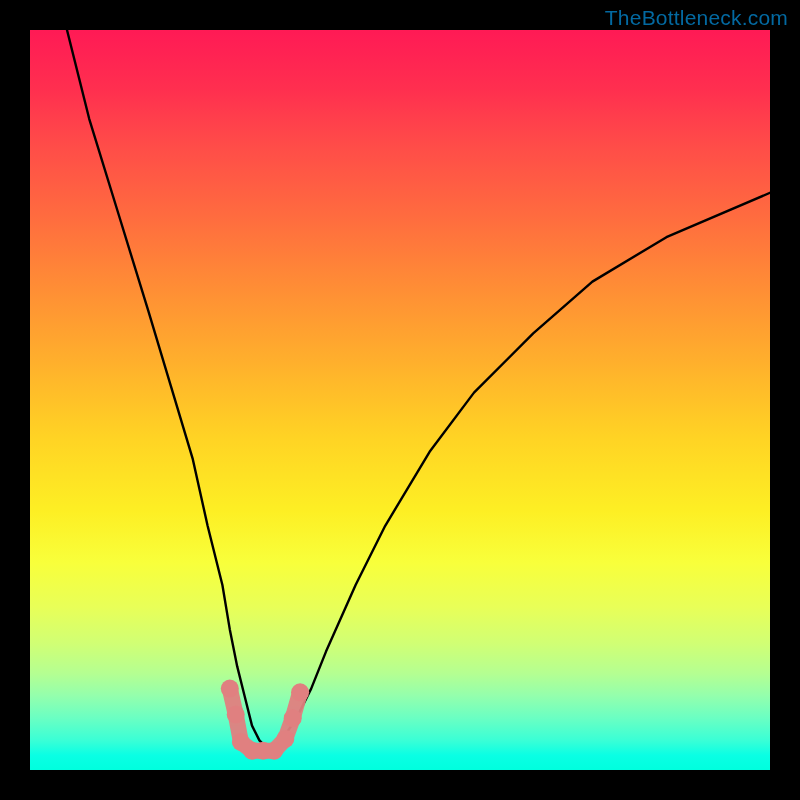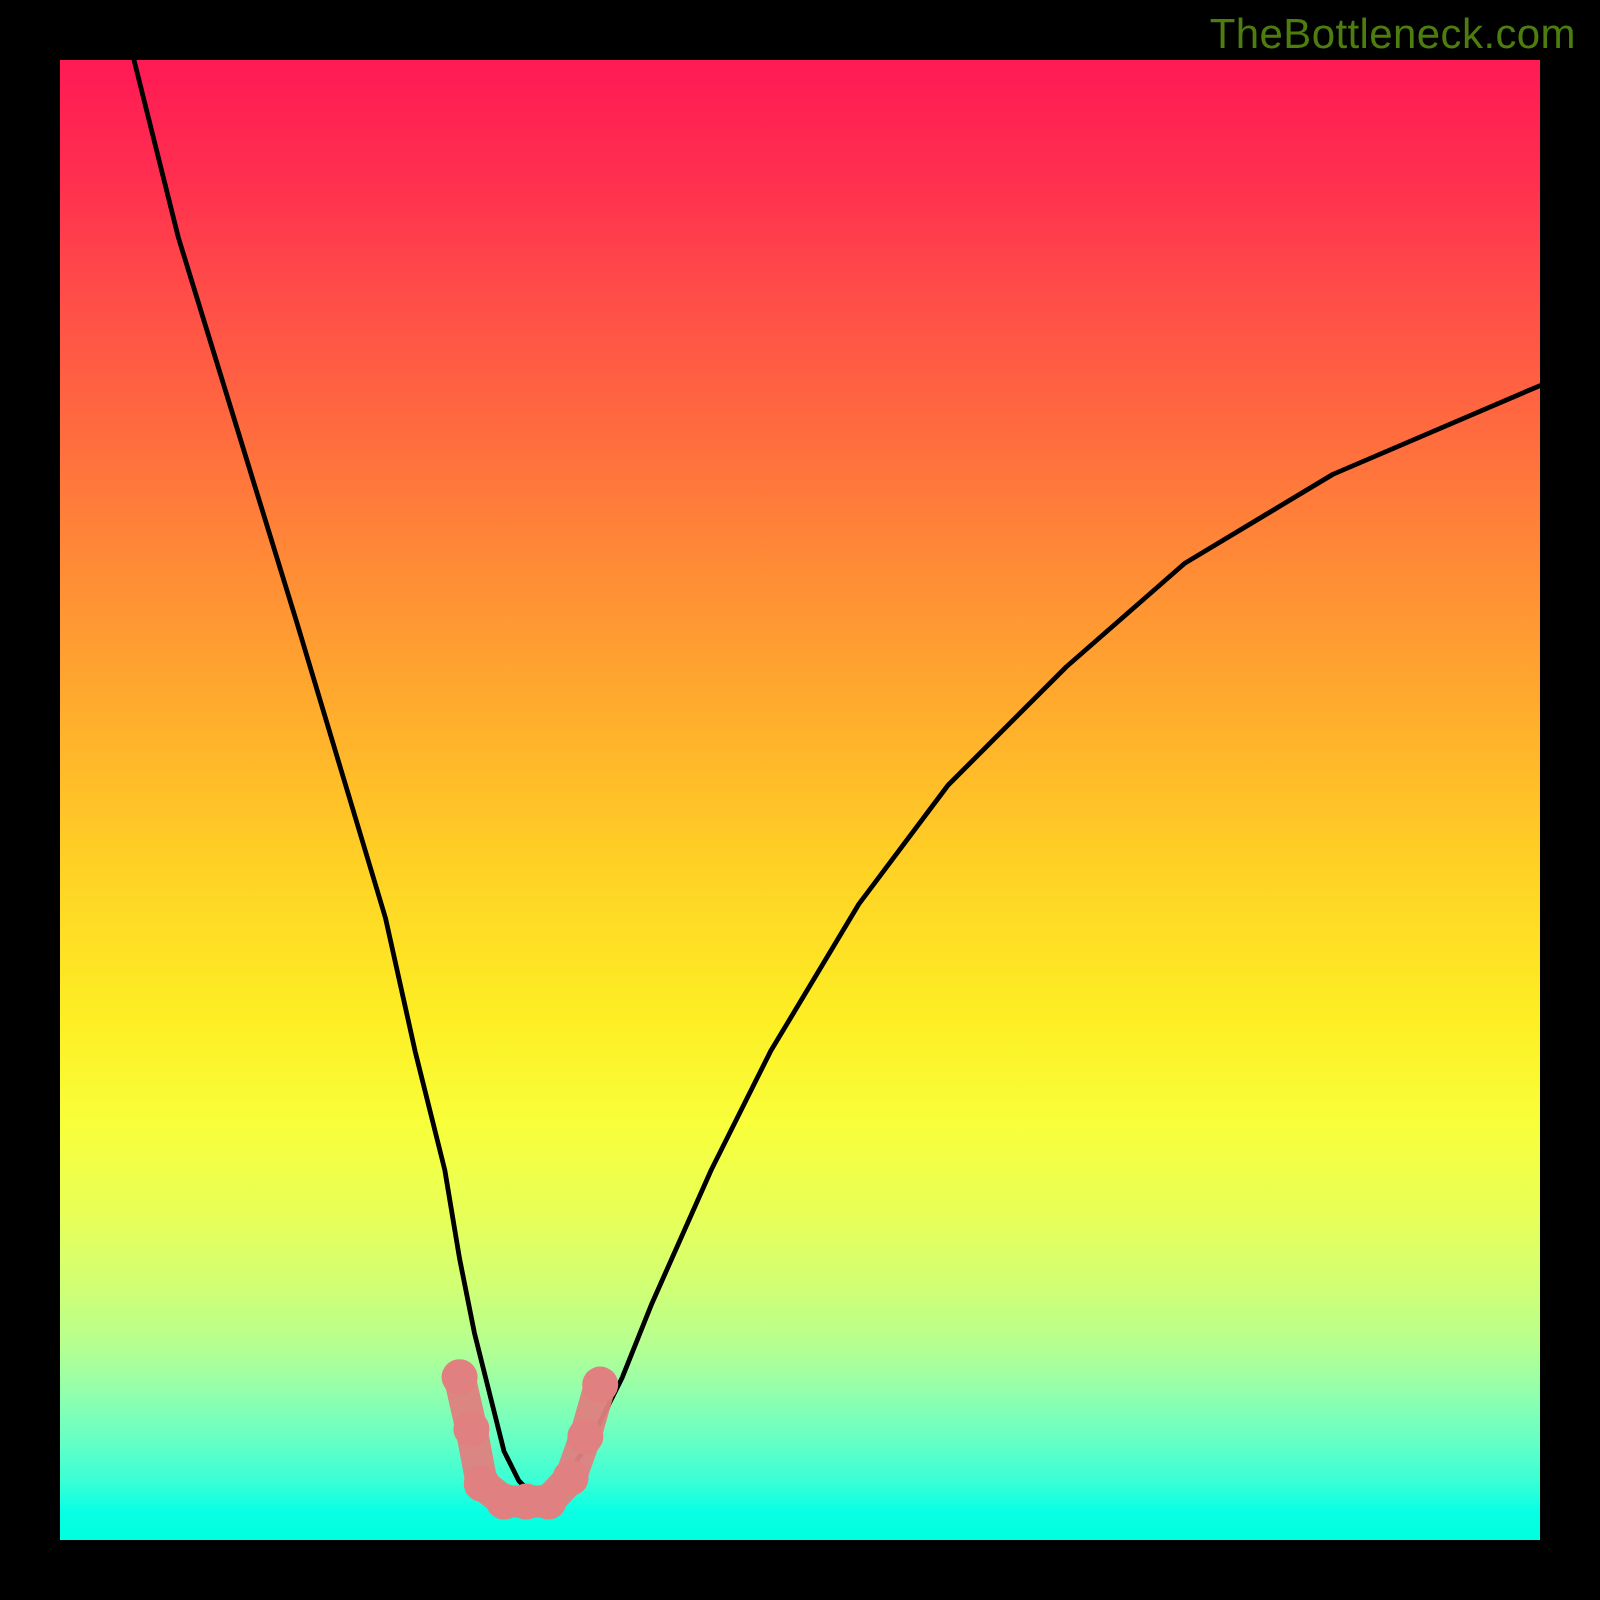--- a/index.html
+++ b/index.html
@@ -45,21 +45,21 @@
       #6affc3 93%,
       #3affd6 96%,
       #0affe4 98%,
       #00ffde 100%
     );
   }
   .watermark {
     position: absolute;
     top: 6px;
     right: 12px;
-    color: #4d7c0f;
+    color: #0369a1;
     font-size: 21px;
     font-weight: 500;
     letter-spacing: 0.2px;
     user-select: none;
   }
   svg.curve {
     position: absolute;
     left: 0; top: 0;
     width: 100%; height: 100%;
   }

